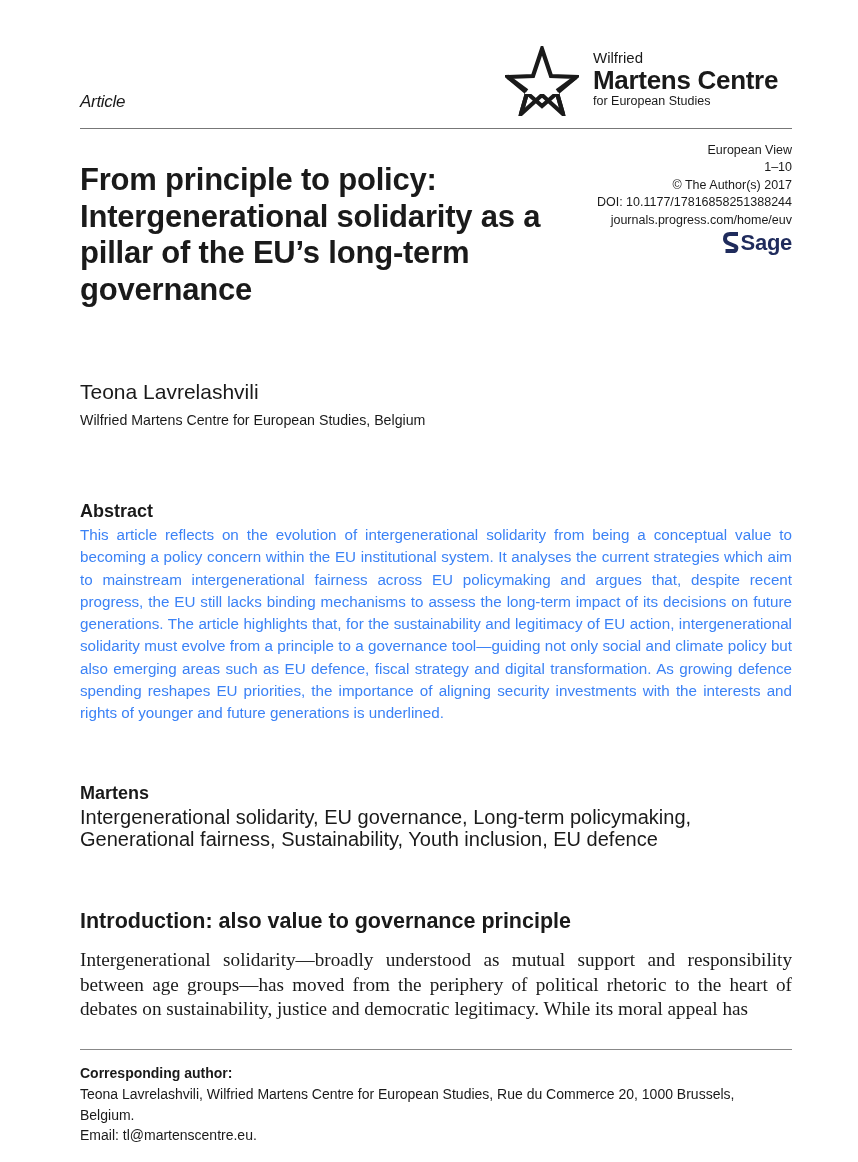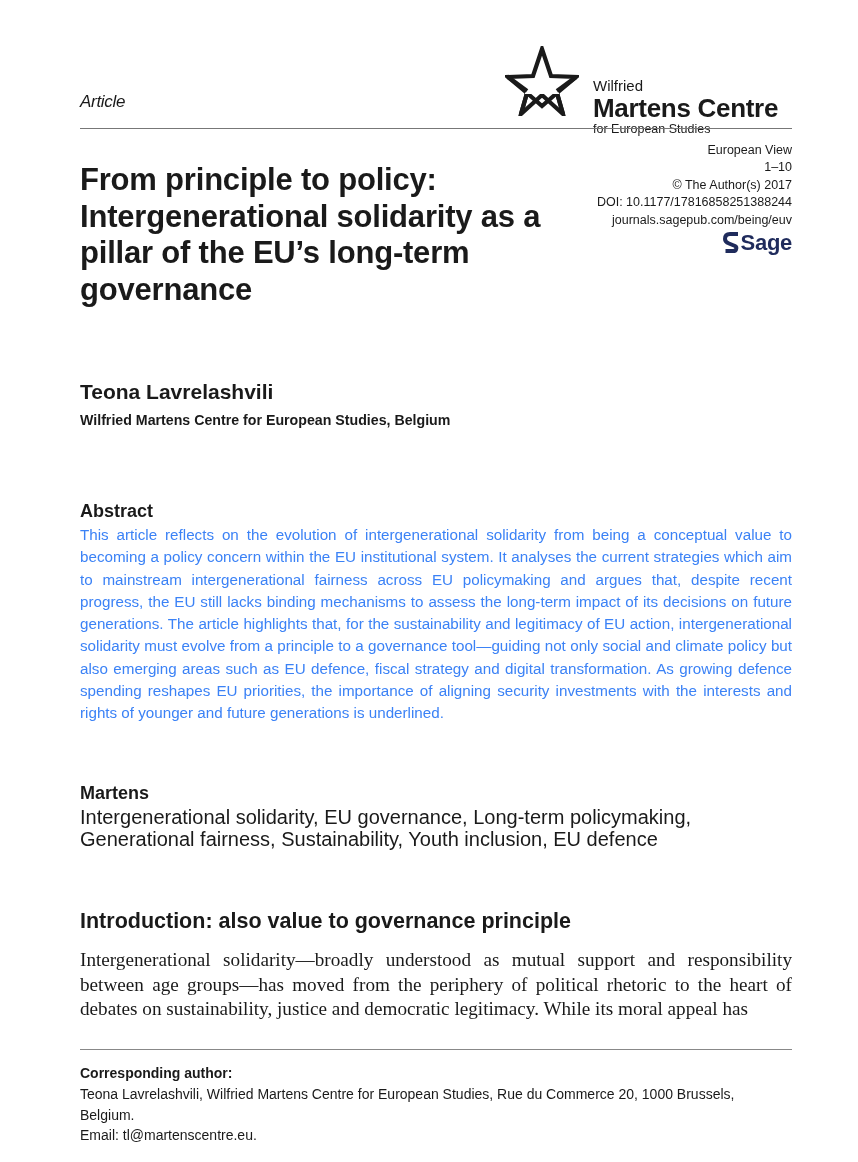--- a/index.html
+++ b/index.html
@@ -12,42 +12,42 @@
 
   
   .article-label {
     left: 80px; top: 92px;
     font-family: "Liberation Sans", sans-serif; font-style: italic;
     font-size: 17px; color: #1a1a1a; letter-spacing: -0.3px;
   }
   .logo { left: 505px; top: 46px; width: 300px; height: 72px; }
   .logo-star { position: absolute; left: 0; top: 0; width: 74px; height: 70px; }
   .logo-text { position: absolute; left: 88px; top: 3px; }
-  .logo-small { font-size: 15px; line-height: 17px; color: #1a1a1a; margin-top: 28px; }
+  .logo-small { font-size: 15px; line-height: 17px; color: #1a1a1a; }
   .logo-big { font-size: 26px; line-height: 28px; font-weight: bold; color: #1a1a1a; letter-spacing: -0.3px; }
   .logo-sub { font-size: 12.5px; line-height: 15px; color: #1a1a1a; }
 
   .rule-top { left: 80px; top: 128px; width: 712px; height: 0; border-top: 1.5px solid #777; }
 
   
   .meta { right: 66px; top: 142px; text-align: right; font-size: 12.5px; line-height: 17.4px; color: #1a1a1a; }
   .sage { right: 66px; top: 230px; display: flex; align-items: center; }
   .sage-icon { width: 18px; height: 24px; }
   .sage-text { font-size: 22px; font-weight: bold; color: #1f2b5c; letter-spacing: -0.3px; }
 
   
   .title {
     left: 80px; top: 162px; width: 490px;
     font-size: 31px; line-height: 36.5px; font-weight: bold; color: #1a1a1a;
     letter-spacing: -0.2px;
   }
 
   
-  .author { left: 80px; top: 380px; font-size: 21px; font-weight: bold; color: #1a1a1a; }
-  .affil { left: 80px; top: 412px; font-size: 14.2px; color: #1a1a1a; font-weight: bold; }
+  .author { left: 80px; top: 380px; font-size: 21px; font-weight: normal; color: #1a1a1a; }
+  .affil { left: 80px; top: 412px; font-size: 14.2px; color: #1a1a1a; }
 
   
   .abstract-head { left: 80px; top: 501px; font-size: 18px; font-weight: bold; }
   .abstract-body {
     left: 80px; top: 524px; width: 712px;
     font-size: 15.2px; line-height: 22.3px; text-align: justify; color: #3b82f6;
   }
 
   
   .kw-head { left: 80px; top: 783px; font-size: 18px; font-weight: bold; }
@@ -87,21 +87,21 @@
   </div>
 </div>
 
 <div class="abs rule-top"></div>
 
 <div class="abs meta">
   <div>European View</div>
   <div>1–10</div>
   <div>© The Author(s) 2017</div>
   <div>DOI: 10.1177/17816858251388244</div>
-  <div>journals.sagepub.com/being/euv</div>
+  <div>journals.progress.com/home/euv</div>
 </div>
 
 <div class="abs sage">
   <svg class="sage-icon" viewBox="0 0 18 24">
     <path d="M15 3 L7 3 Q2 3 2 8 Q2 11 6 12.5 L12 15 Q14 16 13 18.5 Q12.5 20 10 20 L2.5 20" fill="none" stroke="#1f2b5c" stroke-width="4" stroke-linecap="butt"></path>
   </svg>
   <span class="sage-text">Sage</span>
 </div>
 
 <h1 class="abs title" style="margin:0">From principle to policy: Intergenerational solidarity as a pillar of the EU’s long-term governance</h1>

